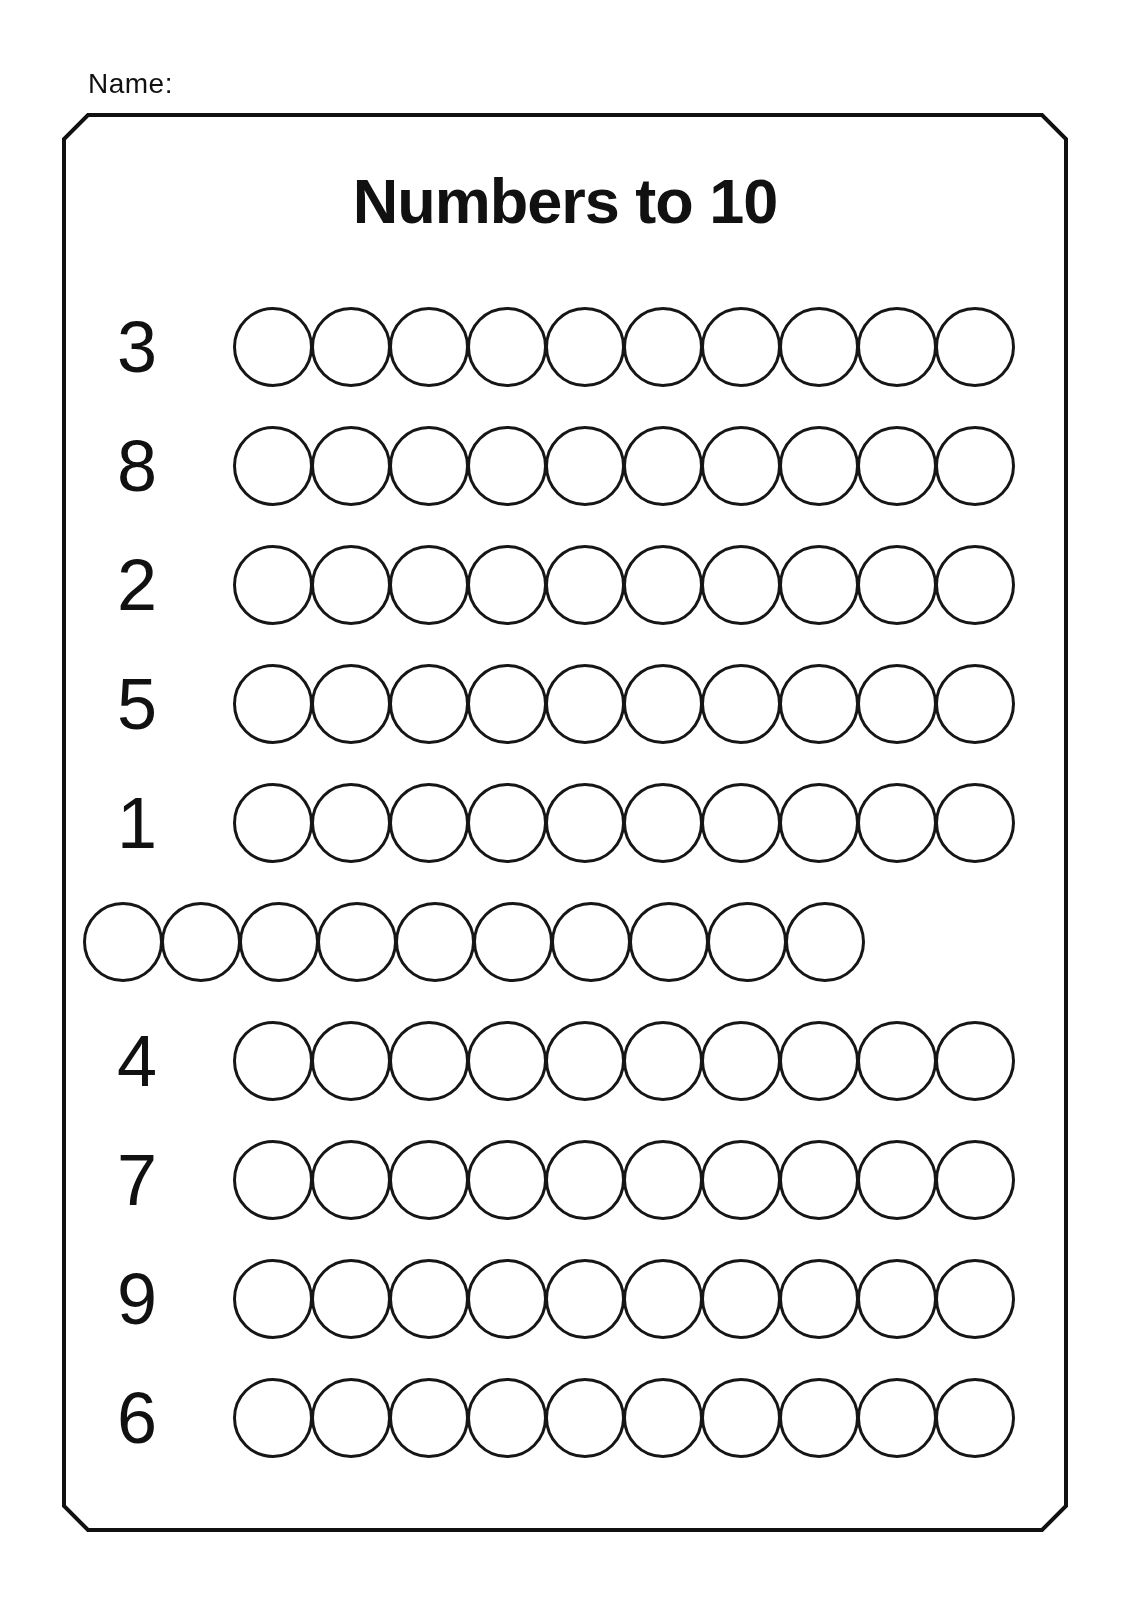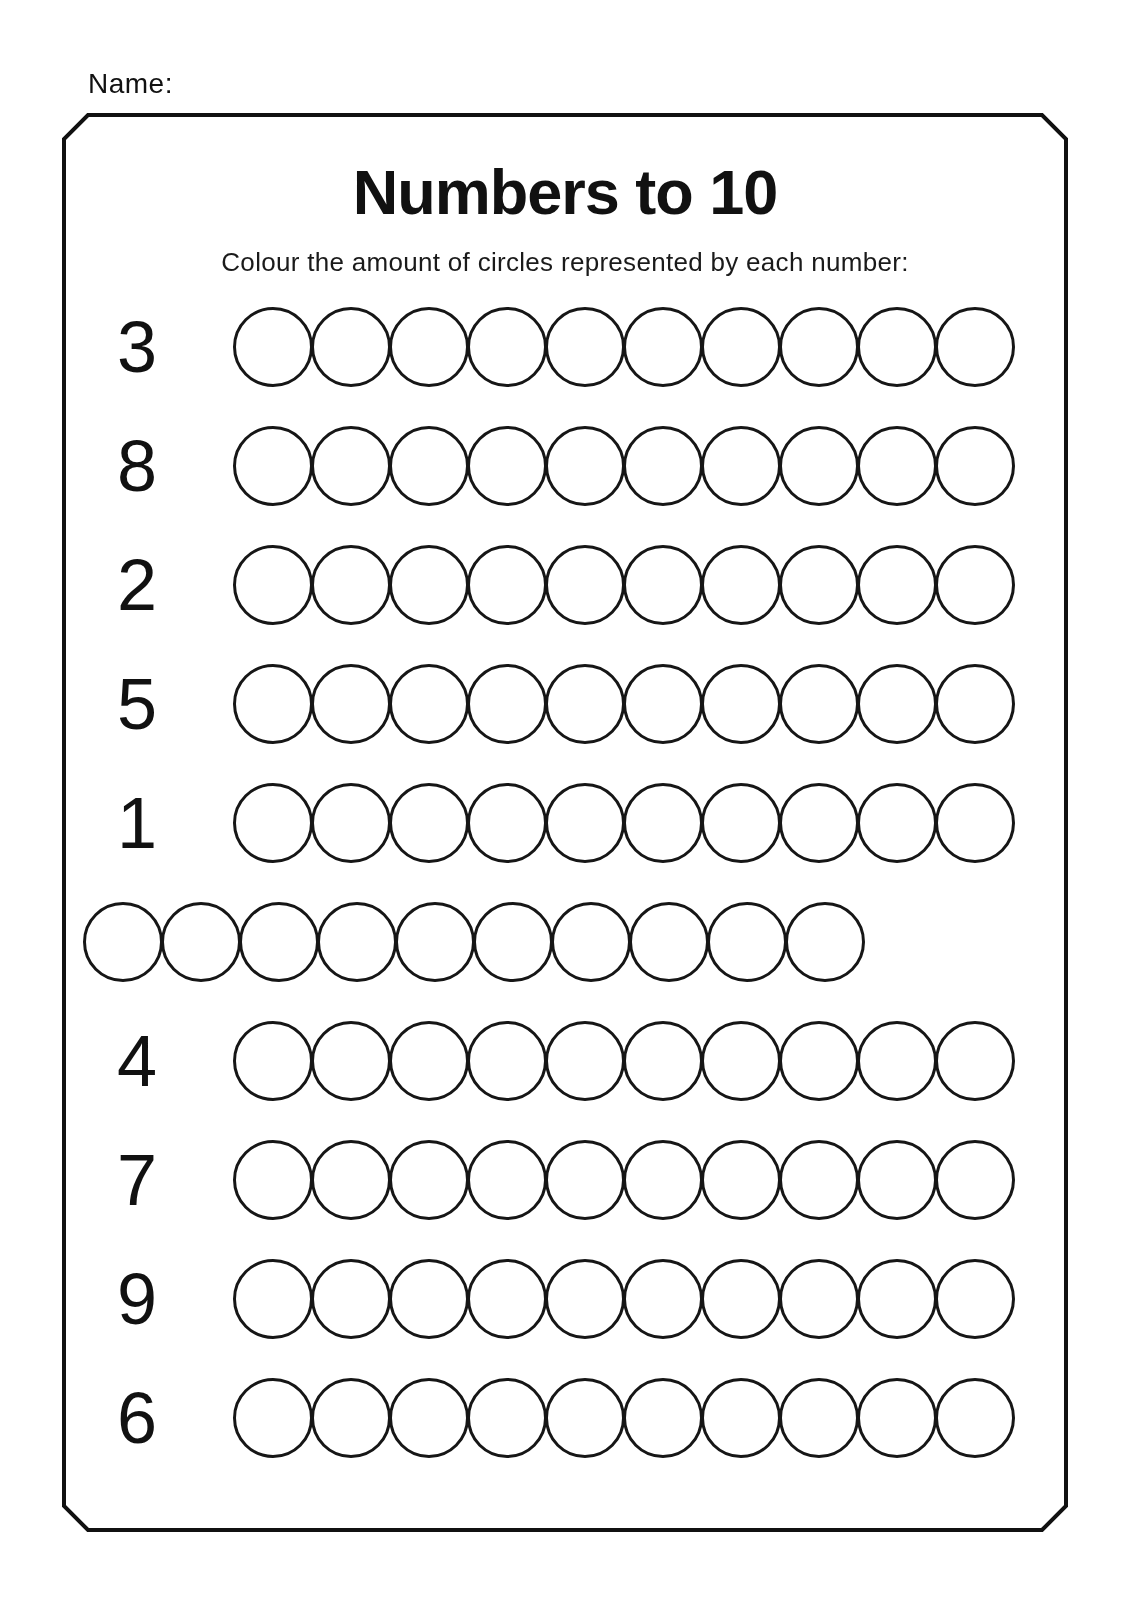--- a/index.html
+++ b/index.html
@@ -41,21 +41,21 @@
     height: 100%;
   }
   .sheet-content {
     position: absolute;
     left: 0;
     top: 0;
     width: 100%;
     height: 100%;
   }
   .title {
-    margin: 7px;
+    margin: 16px;
     padding-top: 36px;
     text-align: center;
     font-size: 63px;
     line-height: 72px;
     font-weight: 800;
     letter-spacing: -1px;
     color: #111111;
   }
   .instruction {
     margin: 0;
@@ -112,21 +112,20 @@
 
   <div class="sheet">
 
     <svg class="sheet-border" viewBox="0 0 1006 1419" preserveAspectRatio="none" aria-hidden="true">
       <polygon points="26,2 980,2 1004,26 1004,1393 980,1417 26,1417 2,1393 2,26" fill="none" stroke="#111111" stroke-width="4"></polygon>
     </svg>
 
     <div class="sheet-content">
       <h1 class="title">Numbers to 10</h1>
 
-      <p class="instruction">Colour the amount of circles represented by each number:</p>
 
       <div class="rows">
   <div class="row">
     <div class="row-number">3</div>
     <div class="circle-strip">
               <div class="circle"></div>
               <div class="circle"></div>
               <div class="circle"></div>
               <div class="circle"></div>
               <div class="circle"></div>

